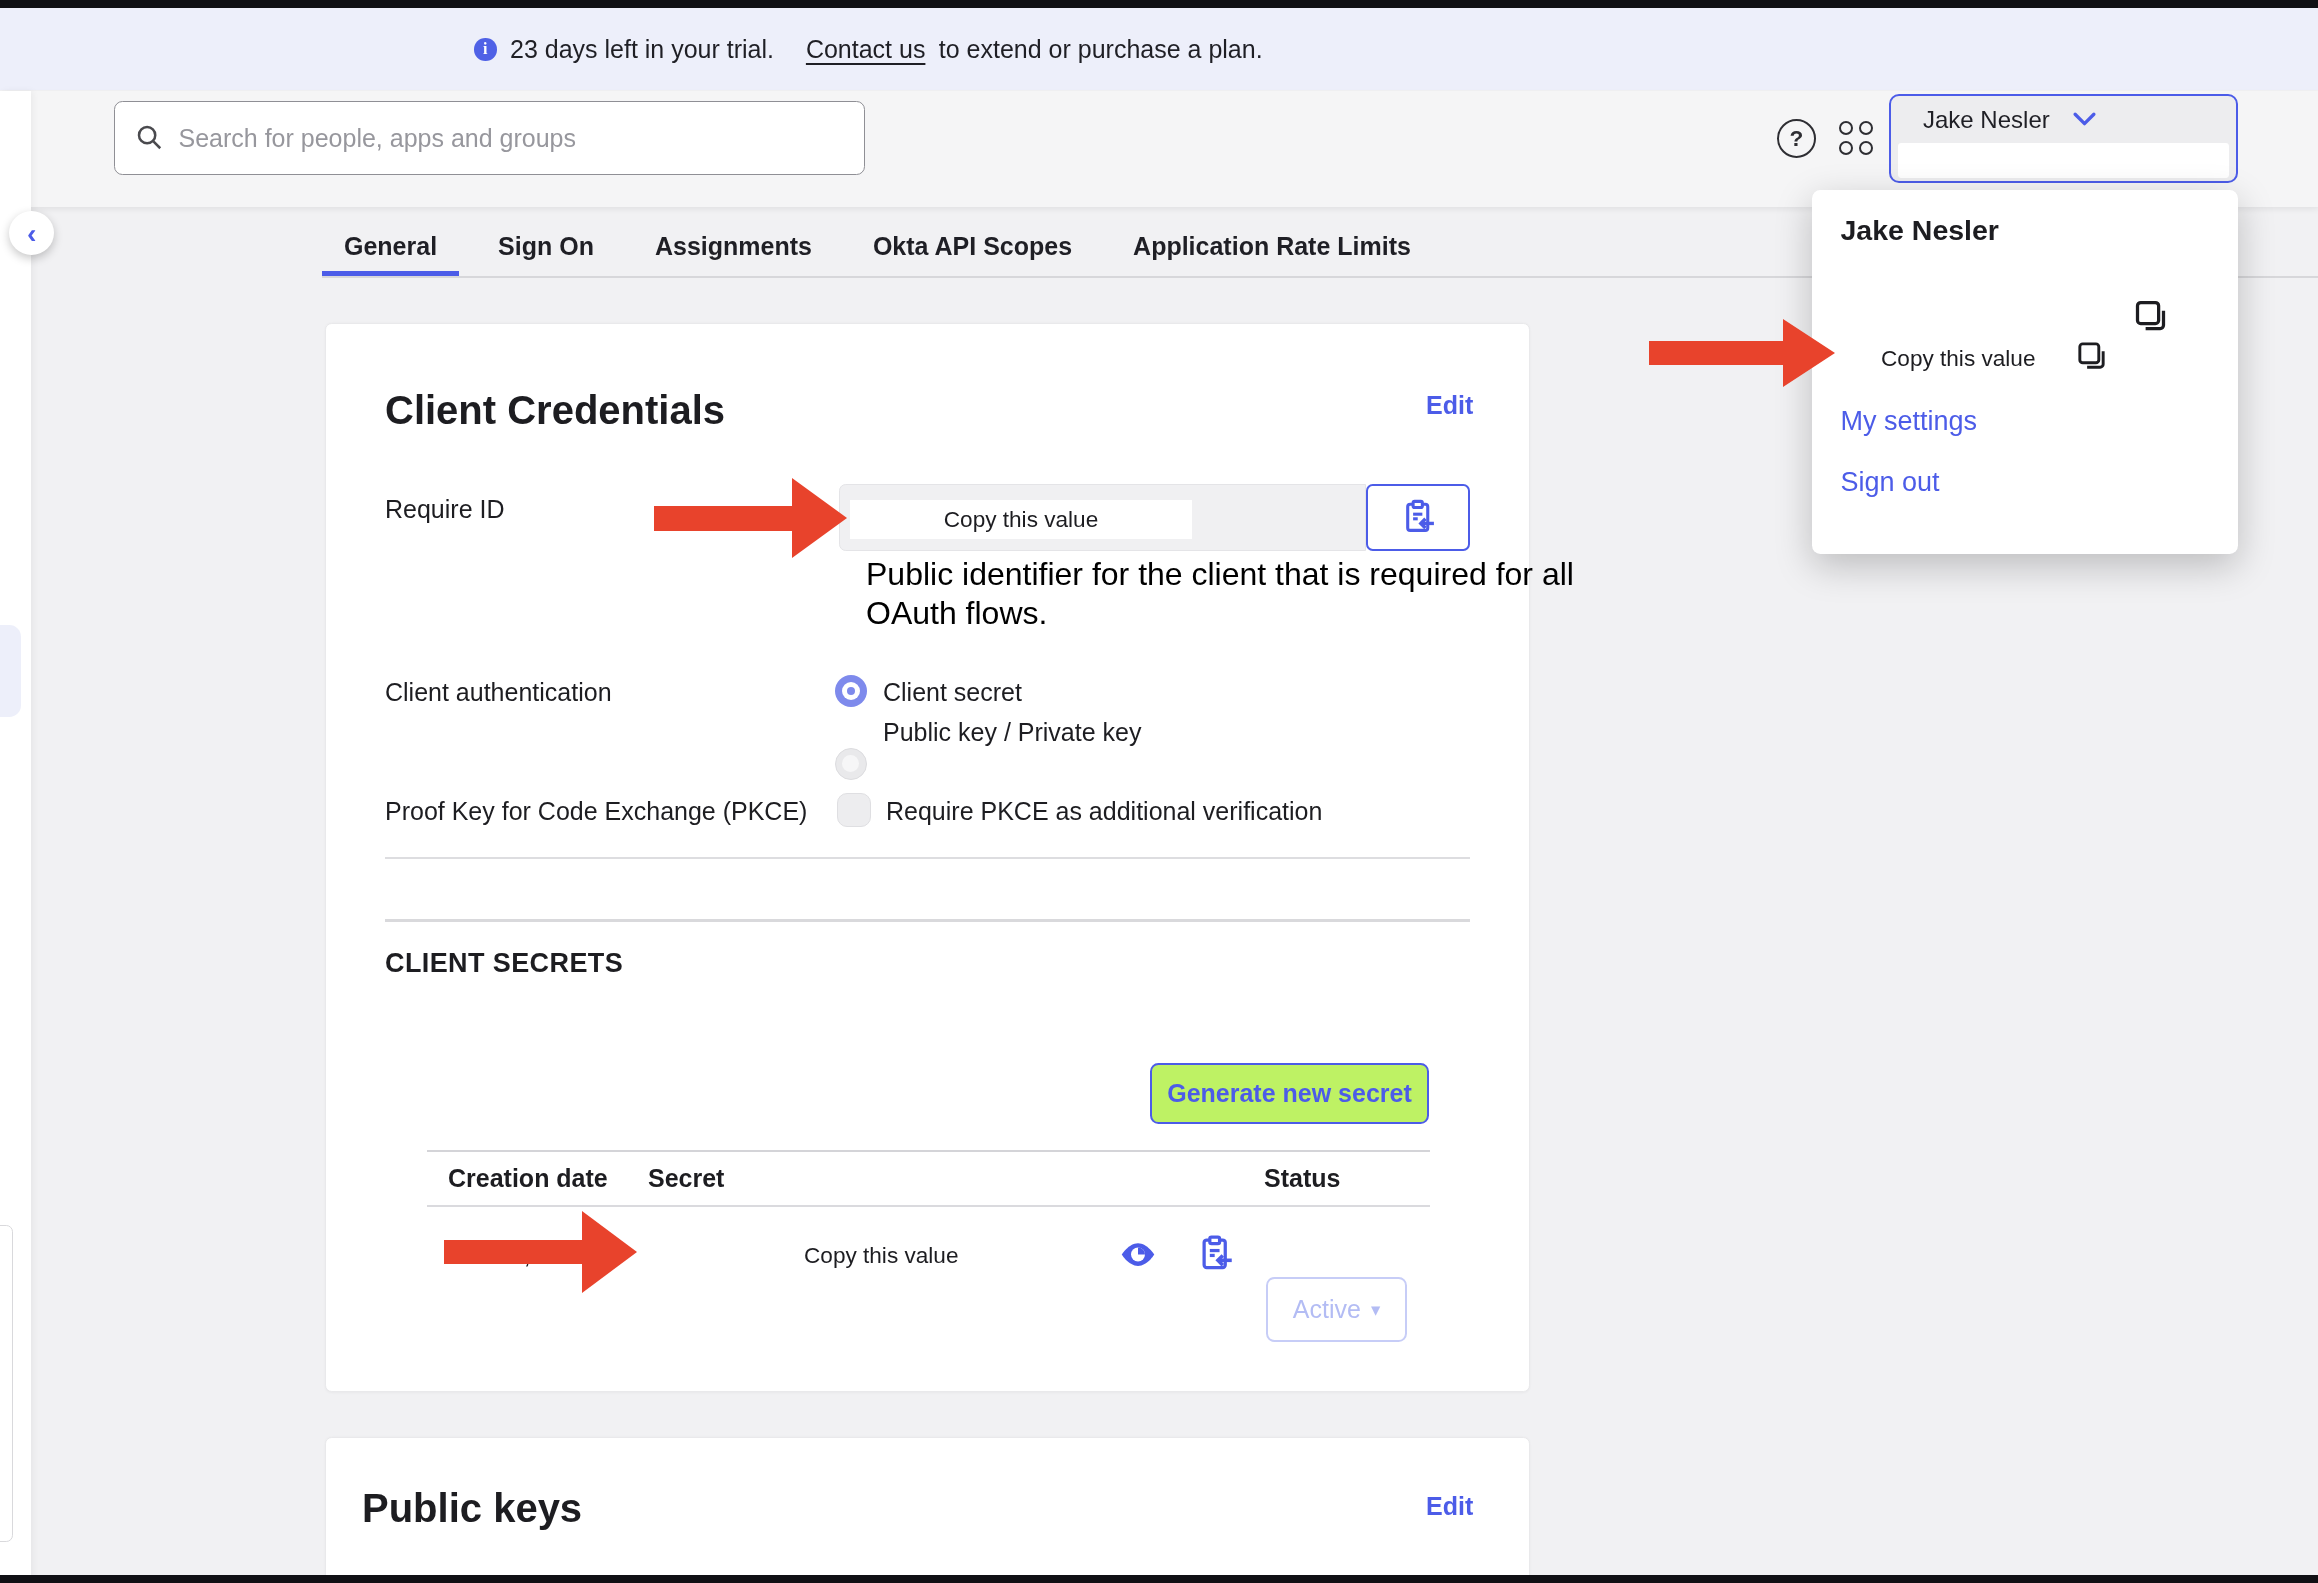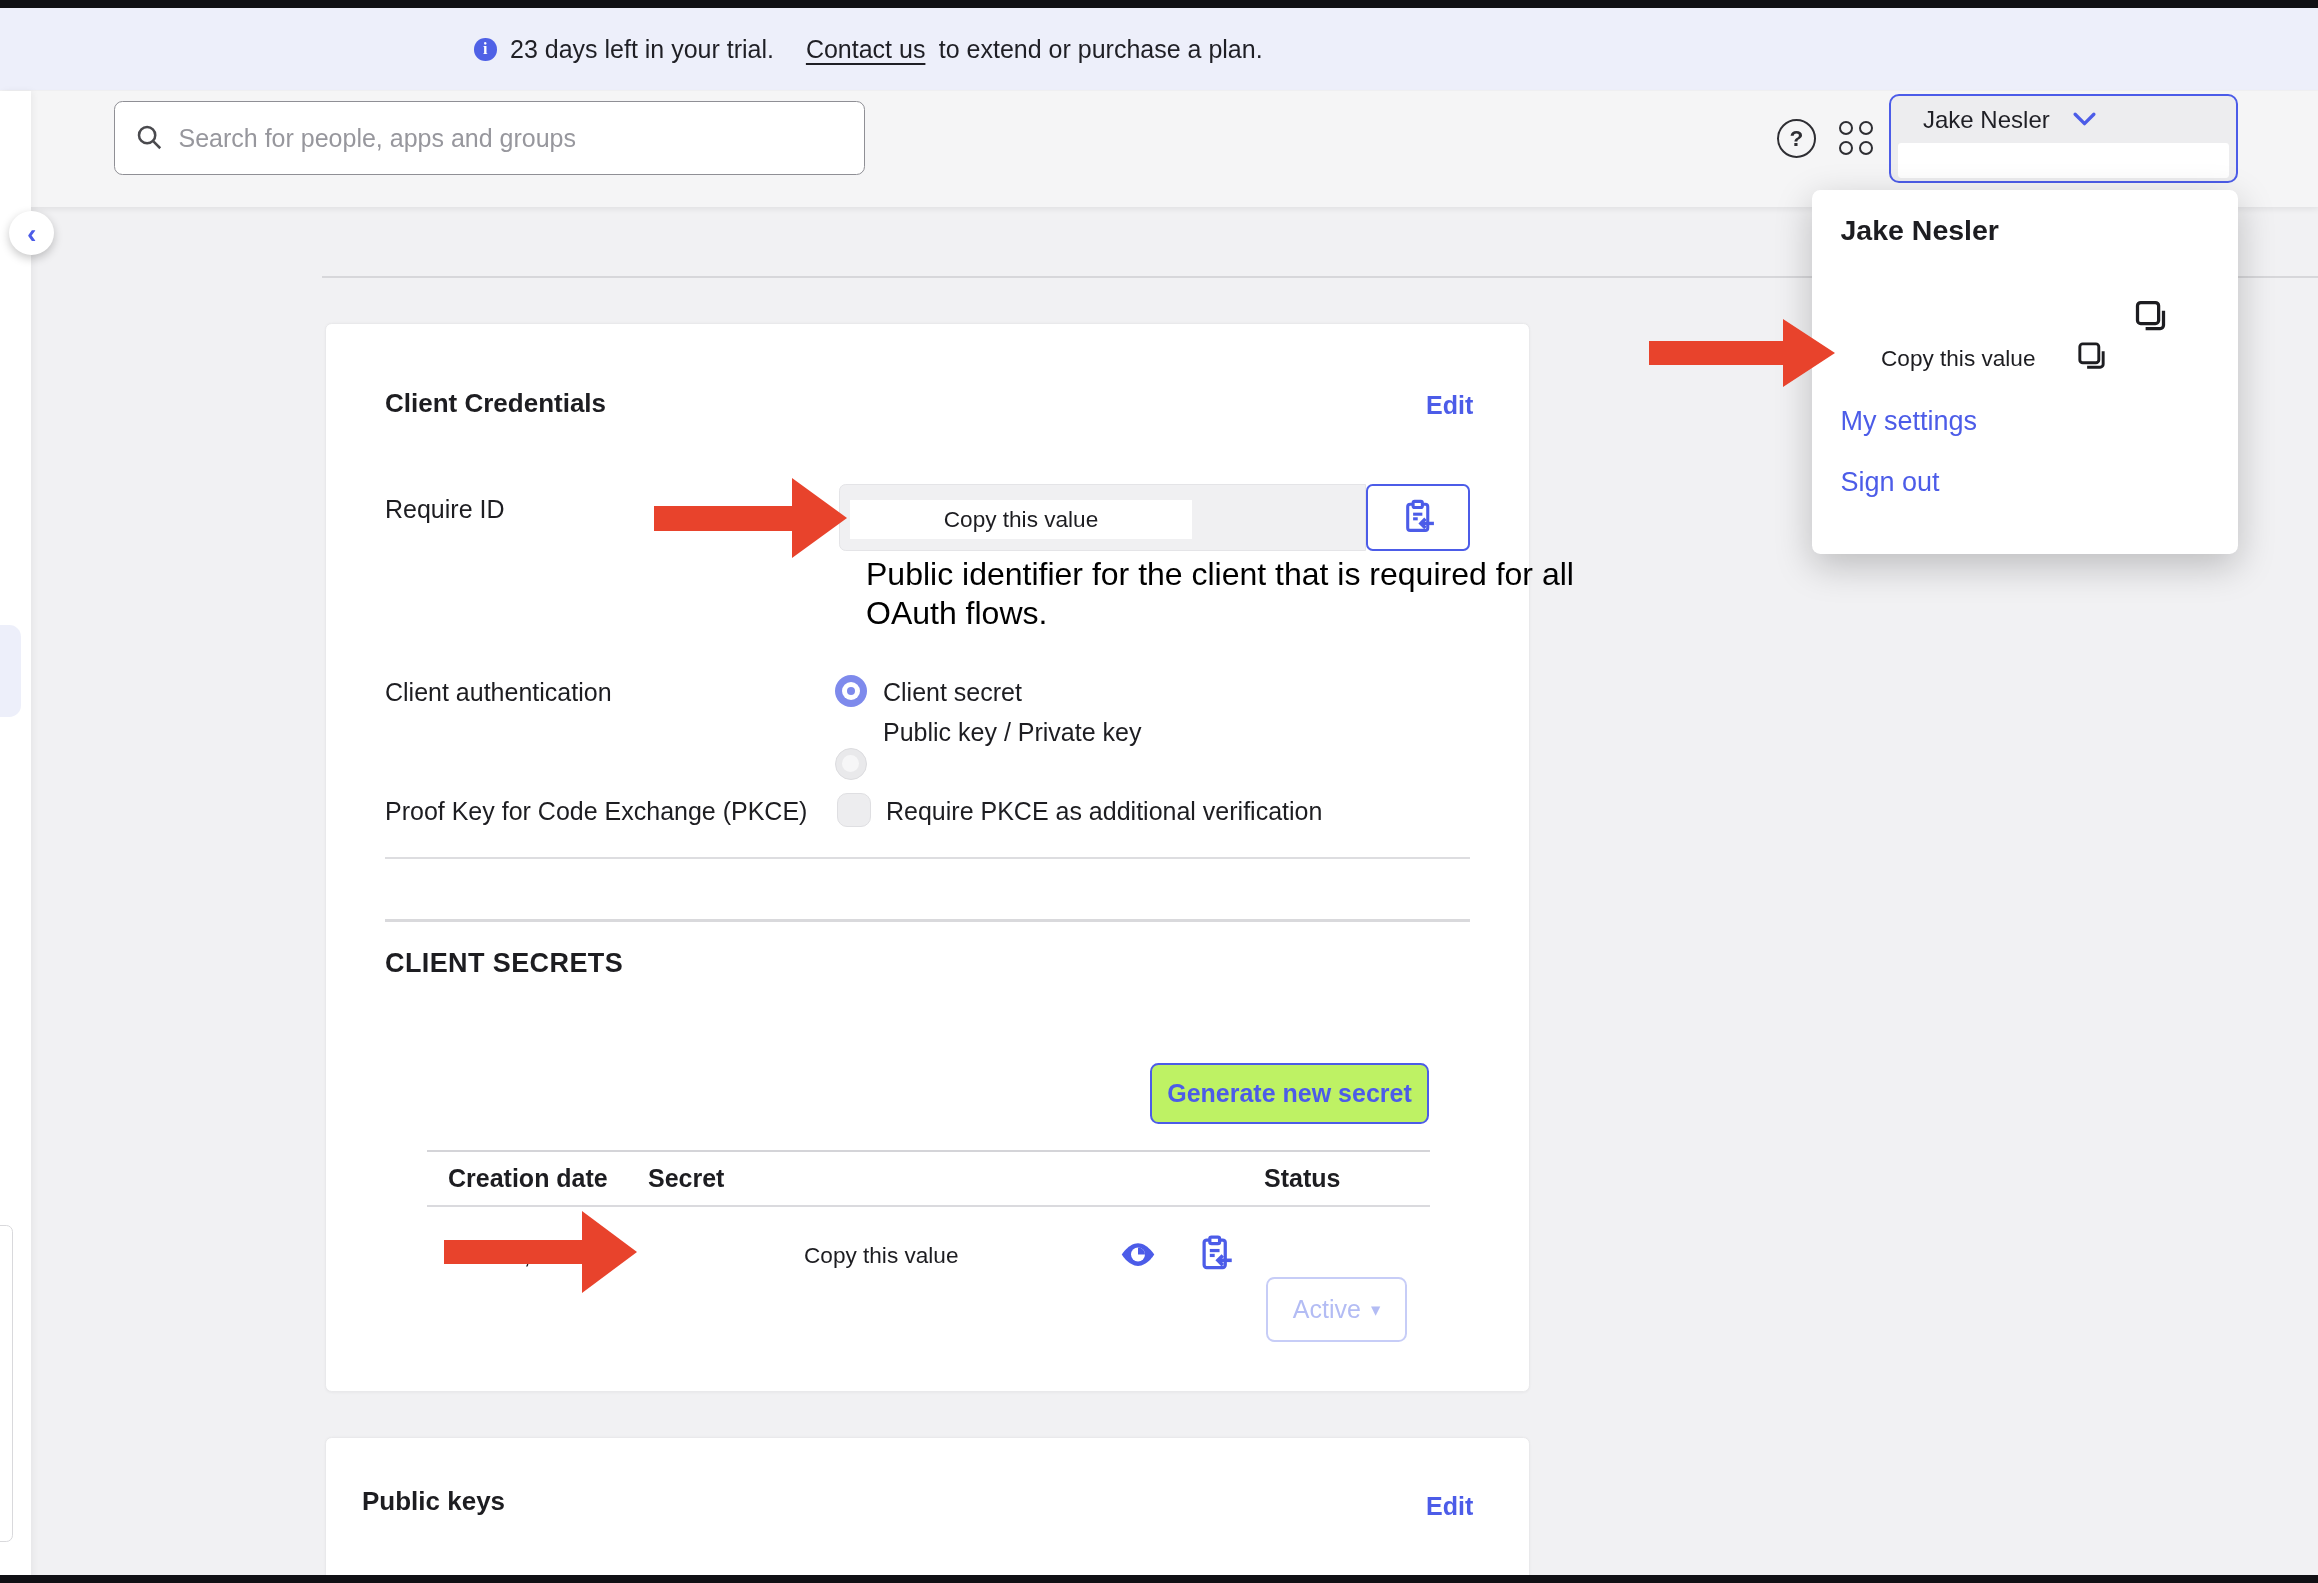--- a/index.html
+++ b/index.html
@@ -43,21 +43,21 @@
   .tabs{ left:322px; top:220px; display:flex; gap:17px; z-index:2; }
   .tab{ padding:0 22px; height:56px; display:flex; align-items:flex-start; padding-top:11.7px; font-size:25px; font-weight:600; color:#1f1f25; cursor:pointer; }
   .tab.active{ border-bottom:5.9px solid #4c5ce8; }
   .tabs-baseline{ left:322px; top:276px; width:1997px; height:1.7px; background:#d7d7da; }
 
   
   .card{ background:#fff; border:0.8px solid #e9e9eb; border-radius:6.7px; box-shadow:0 0.8px 2.5px rgba(0,0,0,.04); }
   .card1{ left:325px; top:323px; width:1205px; height:1069px; }
   .card2{ left:325px; top:1437px; width:1205px; height:193px; }
 
-  .section-title{ font-size:26px; font-weight:600; color:#1d1d21; }
+  .section-title{ font-size:40px; font-weight:600; color:#1d1d21; }
   .edit-link{ font-size:25px; font-weight:600; color:#4c5ce8; cursor:pointer; }
   .form-label{ font-size:25px; color:#1d1d21; }
   .hint{ font-size:32px; line-height:39px; color:#000000;margin-left:27px; }
 
   .clientid-field{ left:839px; top:484px; width:527px; height:67px; background:#f0f0f2; border:0.8px solid #e4e4e7; border-radius:6.7px 0 0 6.7px; }
   .clientid-redact{ position:absolute; left:10px; top:15px; width:342px; height:39px; background:#fff; display:flex; align-items:center; justify-content:center; font-size:22.6px; color:#1d1d21; }
   .copy-btn{ left:1366px; top:484px; width:104px; height:67px; background:#fff; border:2.1px solid #4c5ce8; border-radius:6.7px; display:flex; align-items:center; justify-content:center; cursor:pointer; }
 
   .radio{ width:32px; height:32px; border-radius:50%; position:relative; }
   .radio.on{ background:#7e8aec; }
@@ -136,20 +136,27 @@
   </div>
 
   <div class="abs sidebar"></div>
   <div class="abs collapse-btn">
     <span>‹</span>
   </div>
   <div class="abs sidebar-item-partial"></div>
   <div class="abs left-cut-panel"></div>
 
   <div class="abs tabs-baseline"></div>
+  <div class="abs tabs">
+    <div class="tab active">General</div>
+    <div class="tab">Sign On</div>
+    <div class="tab">Assignments</div>
+    <div class="tab">Okta API Scopes</div>
+    <div class="tab">Application Rate Limits</div>
+  </div>
 
   <div class="abs card card1"></div>
 
   <div class="abs section-title" style="left:385px; top:388px;">Client Credentials</div>
   <div class="abs edit-link" style="left:1426px; top:391px;">Edit</div>
 
   <div class="abs form-label" style="left:385px; top:495px;">Require ID</div>
   <div class="abs clientid-field">
     <div class="clientid-redact">Copy this value</div>
   </div>

